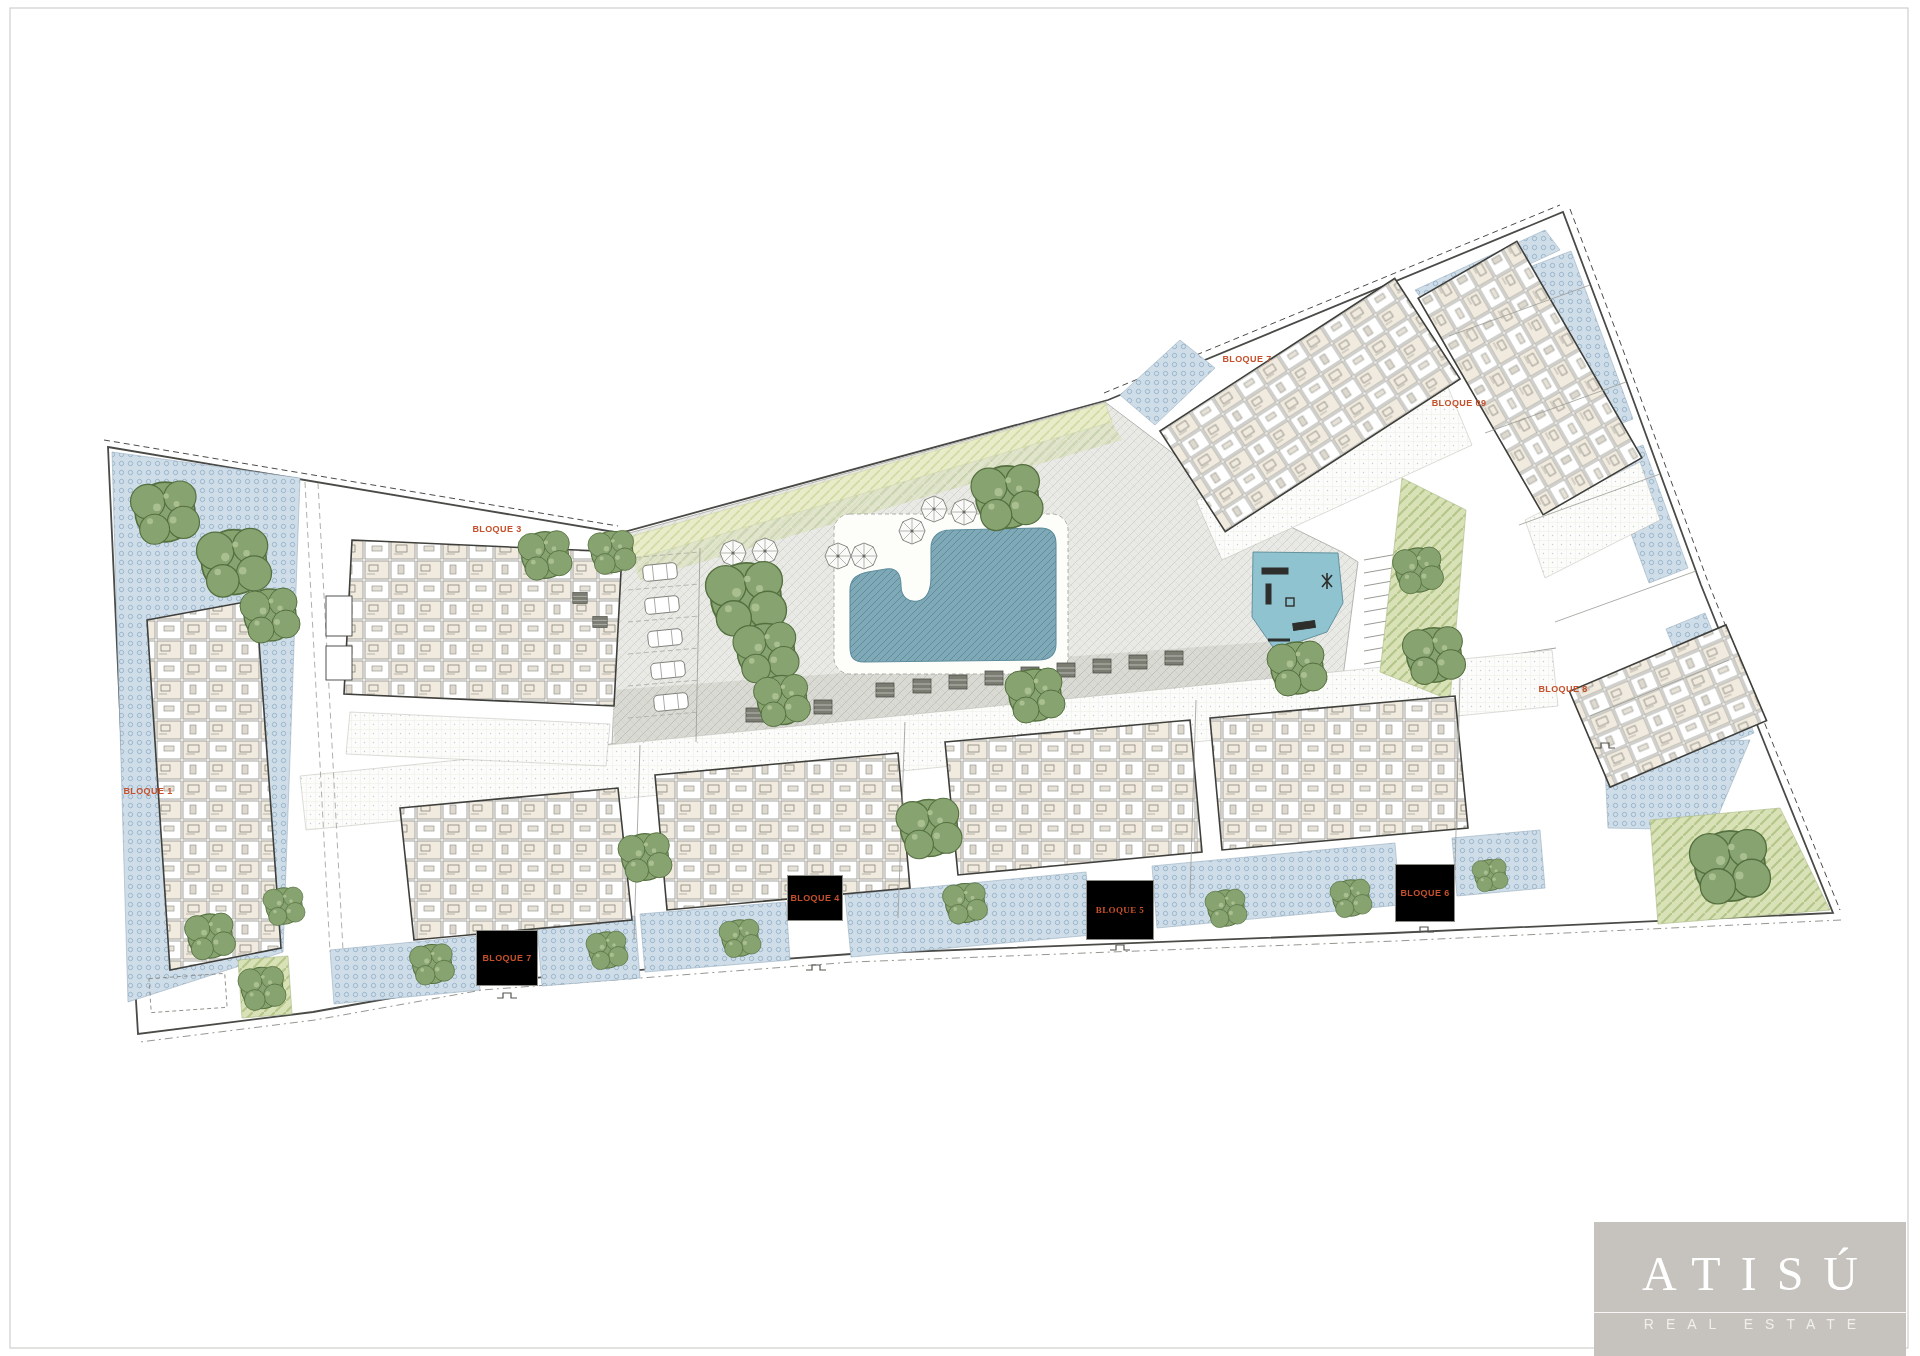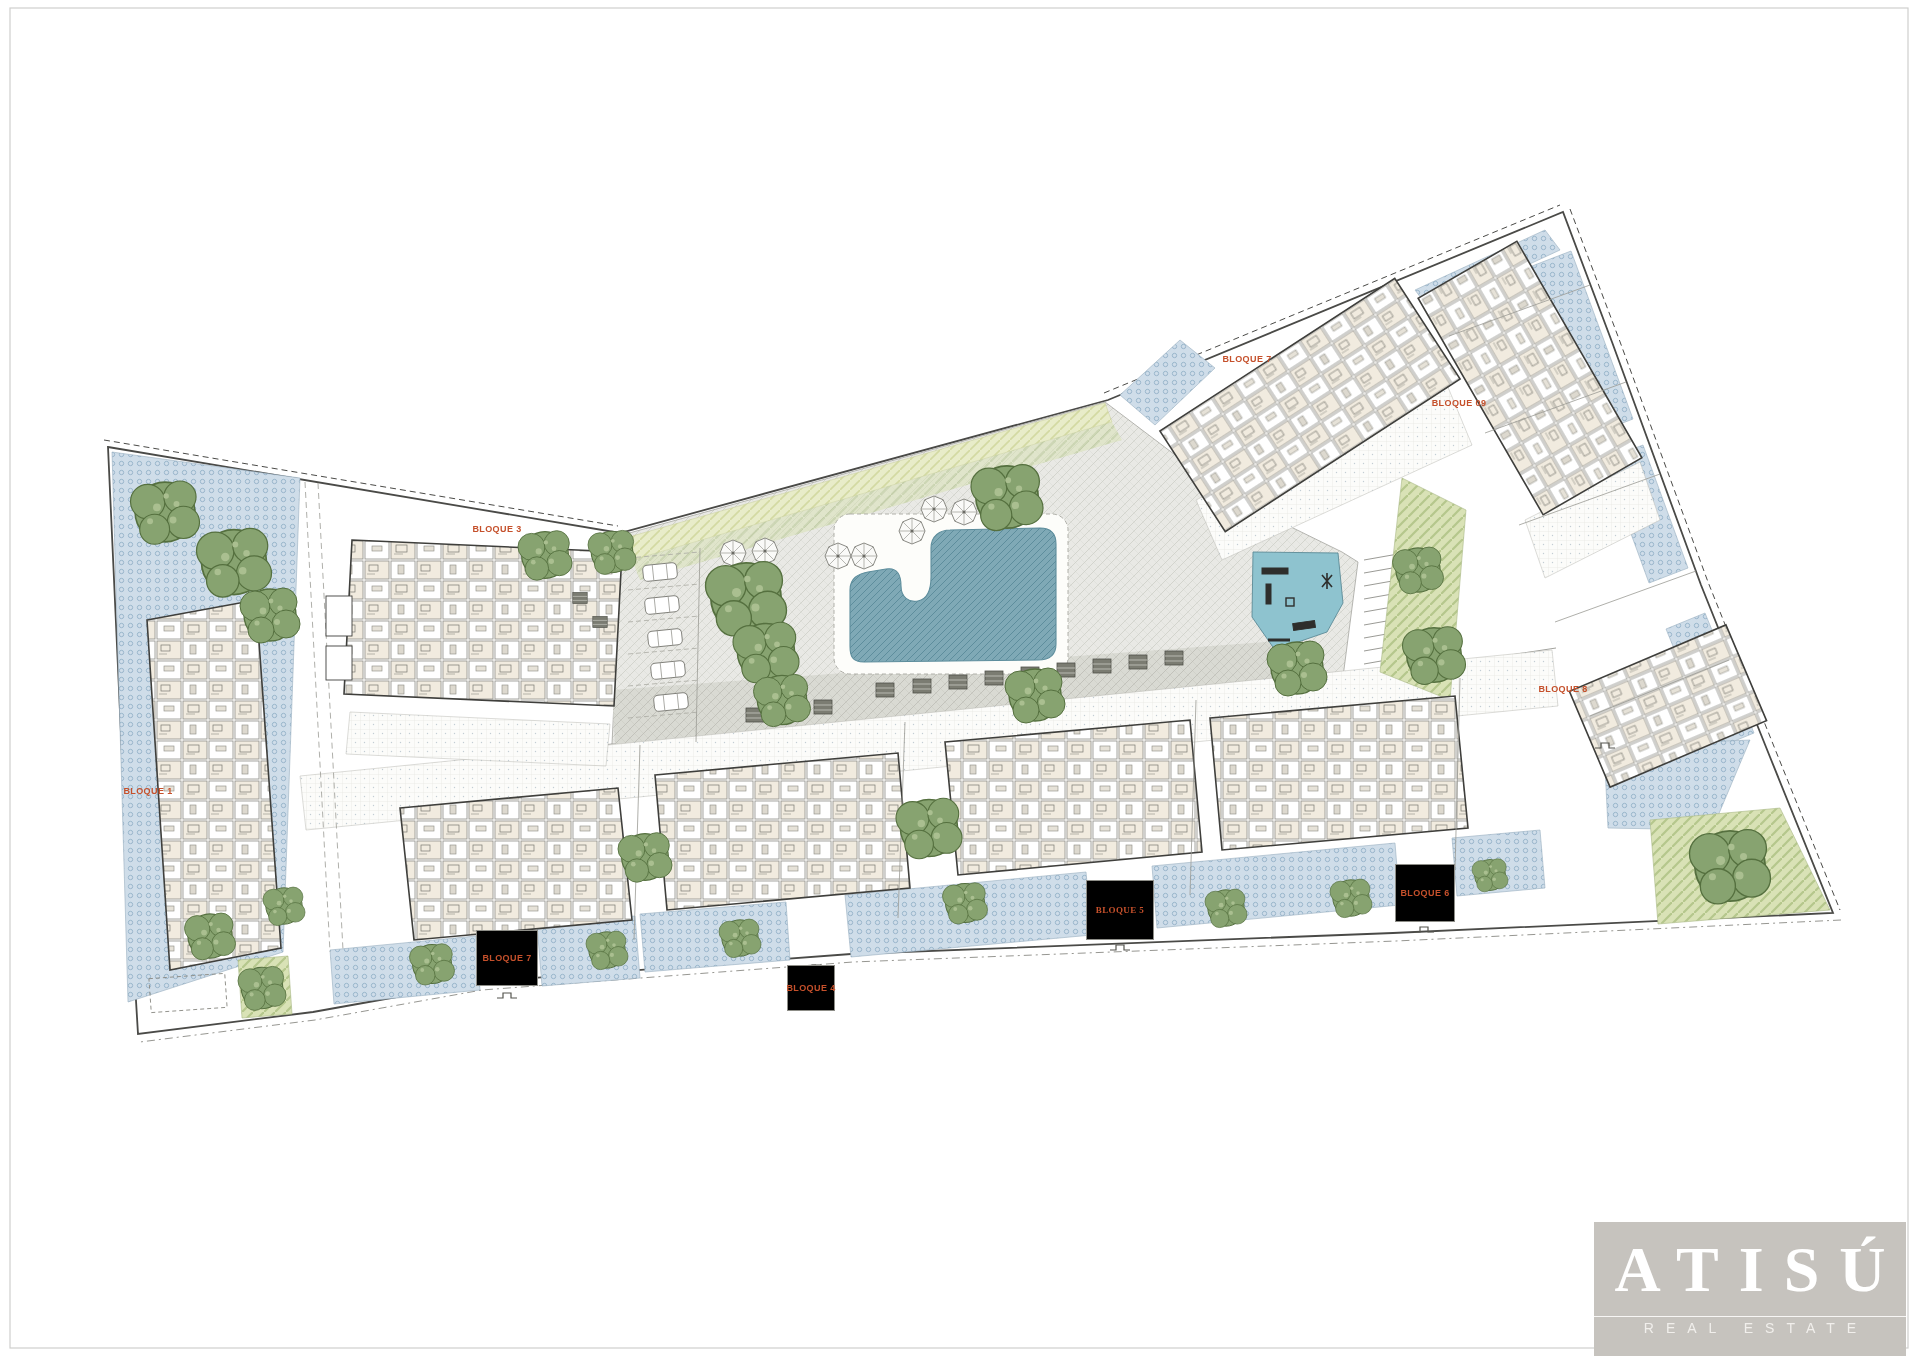--- a/index.html
+++ b/index.html
@@ -7,22 +7,22 @@
         font-family:"Liberation Sans",sans-serif;}
   #plan-svg{position:absolute;left:0;top:0;}
   #labels-layer{position:absolute;left:0;top:0;width:100%;height:100%;pointer-events:none;}
   .plan-label{position:absolute;transform:translate(-50%,-50%);
       font-size:9px;font-weight:bold;color:var(--label,#c5502b);
       letter-spacing:.4px;white-space:nowrap;}
   .plan-label.boxed{transform:none;display:flex;align-items:center;justify-content:center;
       background:#000000;border:1px solid #8d8d87;box-sizing:border-box;}
   #logo-box{position:absolute;background:var(--logo-bg,#c6c3be);
       display:flex;flex-direction:column;align-items:center;justify-content:flex-start;}
-  #logo-name{font-family:"Liberation Serif",serif;font-weight:700;color:var(--logo-fg,#fff);
-      font-size:64px;letter-spacing:20px;line-height:1;margin-top:16px;text-indent:20px;}
+  #logo-name{font-family:"Liberation Serif",serif;font-weight:400;color:var(--logo-fg,#fff);
+      font-size:48px;letter-spacing:20px;line-height:1;margin-top:28px;text-indent:20px;}
   #logo-tagline-wrap{width:100%;border-top:1px solid rgba(255,255,255,.85);margin-top:14px;
       display:flex;justify-content:center;}
   #logo-tagline{font-family:"Liberation Sans",sans-serif;color:#f1efec;font-size:14px;
       letter-spacing:12px;margin-top:3px;text-indent:12px;}
 </style>
 </head>
 <body>
 
 <div id="page">
 
@@ -268,21 +268,21 @@
     <use href="#treeShape" transform="translate(1351,898) scale(0.7)"></use>
     <use href="#treeShape" transform="translate(1490,875) scale(0.6)"></use>
     <use href="#treeShape" transform="translate(1730,866) scale(1.35)"></use>
   </g>
 </svg>
 
 <div id="labels-layer">
       <div class="plan-label" style="left: 148px; top: 791px;">BLOQUE 1</div>
       <div class="plan-label boxed" style="left: 476px; top: 930px; width: 62px; height: 56px;">BLOQUE 7</div>
       <div class="plan-label" style="left: 497px; top: 529px;">BLOQUE 3</div>
-      <div class="plan-label boxed" style="left: 787px; top: 965px; width: 48px; height: 46px;">BLOQUE 4</div>
+      <div class="plan-label boxed" style="left: 787px; top: 875px; width: 56px; height: 46px;">BLOQUE 4</div>
       <div class="plan-label boxed" style="left: 1086px; top: 880px; width: 68px; height: 60px; font-family: Liberation Serif, serif;">BLOQUE 5</div>
       <div class="plan-label boxed" style="left: 1395px; top: 864px; width: 60px; height: 58px;">BLOQUE 6</div>
       <div class="plan-label" style="left: 1247px; top: 359px;">BLOQUE 7</div>
       <div class="plan-label" style="left: 1563px; top: 689px;">BLOQUE 8</div>
       <div class="plan-label" style="left: 1459px; top: 403px;">BLOQUE 09</div>
     </div>
 
 <div id="logo-box" style="left:1594px;top:1222px;width:312px;height:134px;">
   <div id="logo-name">ATISÚ</div>
   <div id="logo-tagline-wrap">

